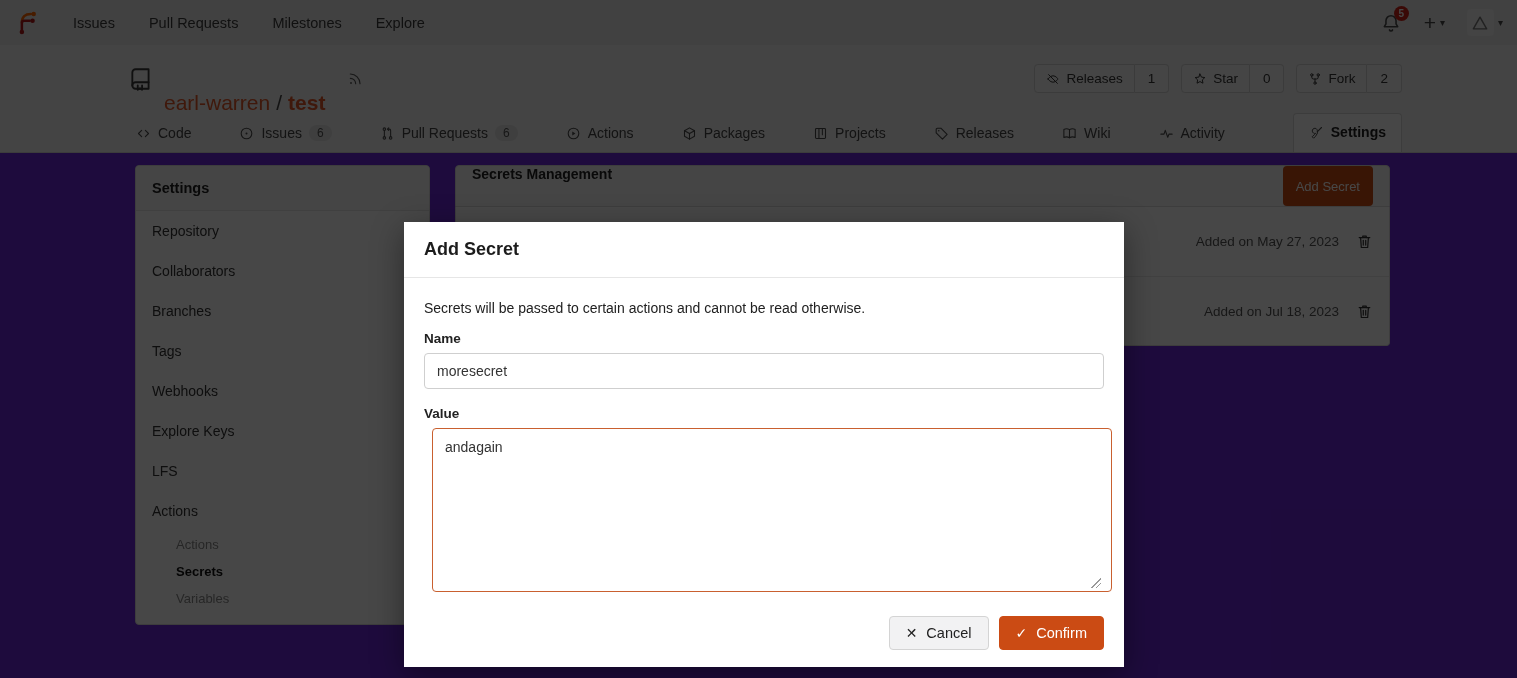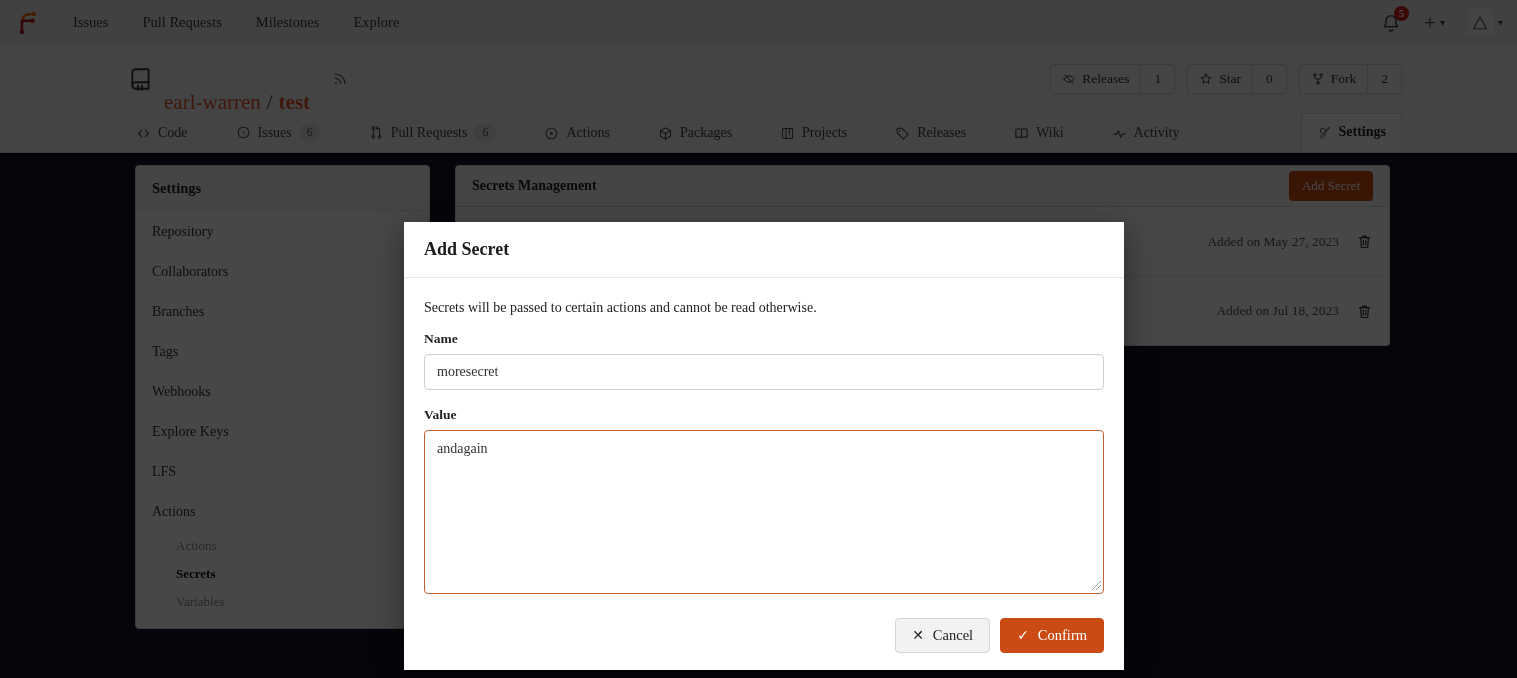--- a/index.html
+++ b/index.html
@@ -1,18 +1,18 @@
 <!DOCTYPE html>
 <html><head>
 <meta charset="utf-8">
 <style>
   * { box-sizing: border-box; margin: 0; padding: 0; }
   html,body { width:1517px; height:678px; overflow:hidden; }
   body { font-family:"Liberation Sans", sans-serif; background:#fff; color:#212121; }
-  .screen { position:relative; width:1517px; height:678px; background:#0f172a; overflow:hidden;font-family:Liberation Serif, serif; }
+  .screen { position:relative; width:1517px; height:678px; background:#6d28d9; overflow:hidden; }
 
   
   svg.ic { fill:none; stroke:currentColor; stroke-width:1.7; stroke-linecap:round; stroke-linejoin:round; flex:none; }
 
   
   .topnav { position:absolute; top:0; left:0; width:100%; height:45px; background:#e9e9e9;
             display:flex; align-items:center; padding:0 14px; }
   .logo { width:27px; height:27px; margin-right:32px; cursor:pointer; }
   .nav-link { font-size:14.5px; color:#3c3c3c; margin-right:34px; cursor:pointer; }
   .nav-right { margin-left:auto; display:flex; align-items:center; gap:22px; color:#4a4a4a; }
@@ -60,21 +60,21 @@
   .menu-header { background:#f7f7f7; border-bottom:1px solid #e4e4e4; font-weight:700; font-size:14.5px;
                  color:#222; padding:14px 16px; border-radius:4px 4px 0 0; }
   .menu-item { font-size:14px; color:#333; padding:12px 16px; cursor:pointer; display:flex; align-items:center;text-align:right; }
   .menu-item .chev { margin-left:auto; font-size:10px; color:#666; }
   .sub-item { font-size:13px; color:#8a8a8a; padding:6px 16px 6px 40px; cursor:pointer; }
   .sub-item.active { color:#111; font-weight:700; }
 
   
   .panel { position:absolute; left:455px; top:165px; width:935px; }
   .panel-header { height:42px; background:#f7f7f7; border:1px solid #dcdcdc; border-radius:4px 4px 0 0;
-                  display:flex; align-items:center; padding:0 16px; }
+                  display:flex; padding:0 16px; }
   .panel-title { font-size:14px; font-weight:700; color:#222; }
   .btn-primary { background:#cb4b14; color:#fff; border:none; border-radius:4px; font-size:13px;
                  padding:7px 13px; cursor:pointer; font-family:inherit; }
   .panel-header .btn-primary { margin-left:auto; }
   .panel-list { border:1px solid #dcdcdc; border-top:none; border-radius:0 0 4px 4px; background:#fff; }
   .secret-row { height:69px; display:flex; align-items:center; padding:0 16px; }
   .secret-row + .secret-row { border-top:1px solid #e8e8e8; }
   .secret-added { margin-left:auto; font-size:13.5px; color:#555; }
   .trash-btn { width:17px; height:17px; color:#333; margin-left:17px; cursor:pointer; }
 
@@ -85,21 +85,21 @@
   .modal-header { padding:17px 20px; border-bottom:1px solid #e6e6e6; }
   .modal-title { font-size:18px; font-weight:700; color:#1c1c1c; }
   .modal-body { padding:20px 20px 6px; }
   .modal-desc { font-size:14px; color:#212121; margin:2px 0 15px; }
   .field-label { font-size:13.5px; font-weight:700; color:#222; margin-bottom:7px; }
   .text-input { width:100%; height:36px; border:1px solid #cfcfcf; border-radius:4px; padding:8px 12px;
                 font-size:14px; color:#333; font-family:inherit; background:#fff; outline:none; }
   .value-field { margin-top:17px; }
   .ta-wrap { position:relative; }
   .text-area { width:100%; height:164px; border:1px solid #c9602f; border-radius:4px; padding:10px 12px;
-               font-size:14px; color:#333; font-family:inherit; resize:none; outline:none; display:block; }
+               font-size:14px; color:#333; font-family:inherit; resize:none; outline:none; display:block;margin-left:8px; }
   .resize-grip { position:absolute; right:3px; bottom:4px; width:10px; height:10px;
                  background:
                    linear-gradient(135deg, transparent 0 50%, #999 50% 57%, transparent 57% 72%, #999 72% 79%, transparent 79%);
                  pointer-events:none; }
   .modal-footer { padding:18px 20px 17px; display:flex; justify-content:flex-end; gap:10px; }
   .btn-cancel { display:inline-flex; align-items:center; gap:9px; background:#f2f2f3; border:1px solid #d4d4d4;
                 border-radius:4px; font-size:14.5px; color:#222; padding:8px 16px; cursor:pointer; font-family:inherit; }
   .btn-confirm { display:inline-flex; align-items:center; gap:9px; background:#cb4b14; border:1px solid #cb4b14;
                  border-radius:4px; font-size:14.5px; color:#fff; padding:8px 16px; cursor:pointer; font-family:inherit; }
   .btn-glyph { font-size:14px; line-height:1; }

